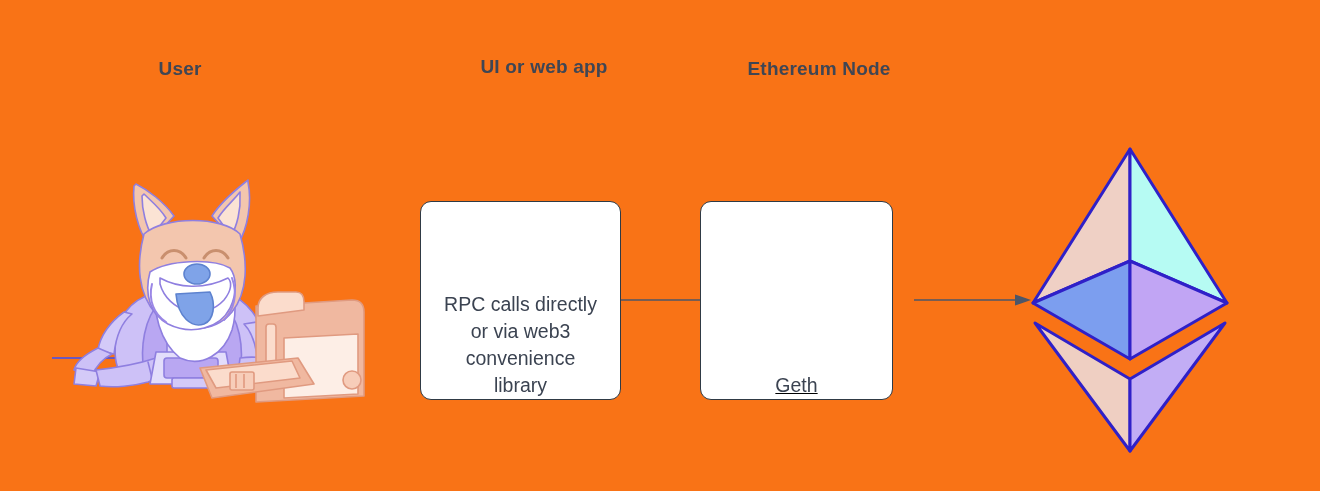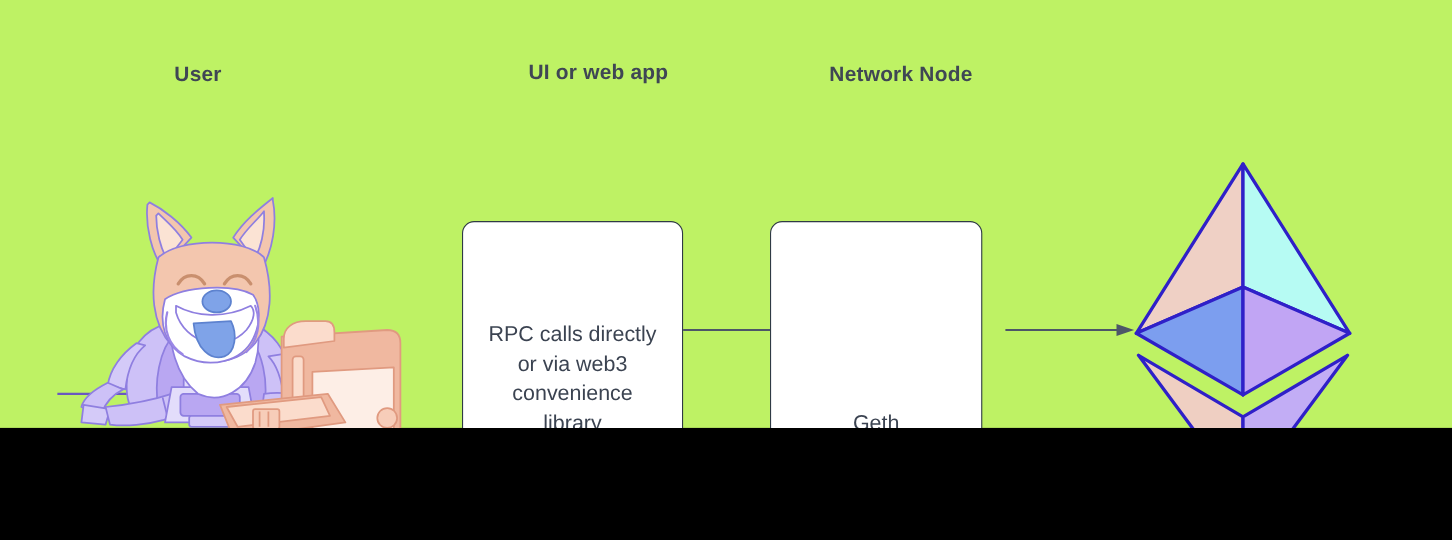--- a/index.html
+++ b/index.html
@@ -8,22 +8,22 @@
     padding: 0;
     background: #000000;
   }
   body {
     font-family: "Liberation Sans", sans-serif;
     -webkit-font-smoothing: antialiased;
   }
   #canvas {
     position: relative;
     width: 1320px;
-    height: 389px;
-    background: #bef264;
+    height: 491px;
+    background: #f97316;
     overflow: hidden;
   }
 
   
   .col-title {
     position: absolute;
     font-weight: bold;
     font-size: 19px;
     letter-spacing: 0.2px;
     color: #3f4654;
@@ -69,21 +69,21 @@
 </style>
 </head>
 <body>
 
 <div id="canvas">
 
   <div class="col-title" style="left:180px; top:58px;">User</div>
 
   <div class="col-title" style="left:520px; top:56px;margin-left:24px;">UI or web app</div>
 
-  <div class="col-title" style="left:819px; top:58px;">Network Node</div>
+  <div class="col-title" style="left:819px; top:58px;">Ethereum Node</div>
 
 
   <div class="art" style="left:52px; top:172px; width:320px; height:235px;">
     <svg width="320" height="235" viewBox="0 0 320 235" xmlns="http://www.w3.org/2000/svg">
 
       <line x1="0" y1="186" x2="120" y2="186" stroke="#6a58c0" stroke-width="2"></line>
 
       <g stroke="#8f7fe0" stroke-width="1.6" stroke-linejoin="round" stroke-linecap="round">
 
         <path d="M70 200 C66 172 74 140 102 120 L175 118 C202 134 214 160 212 200 Z" fill="#b9a7f2"></path>

